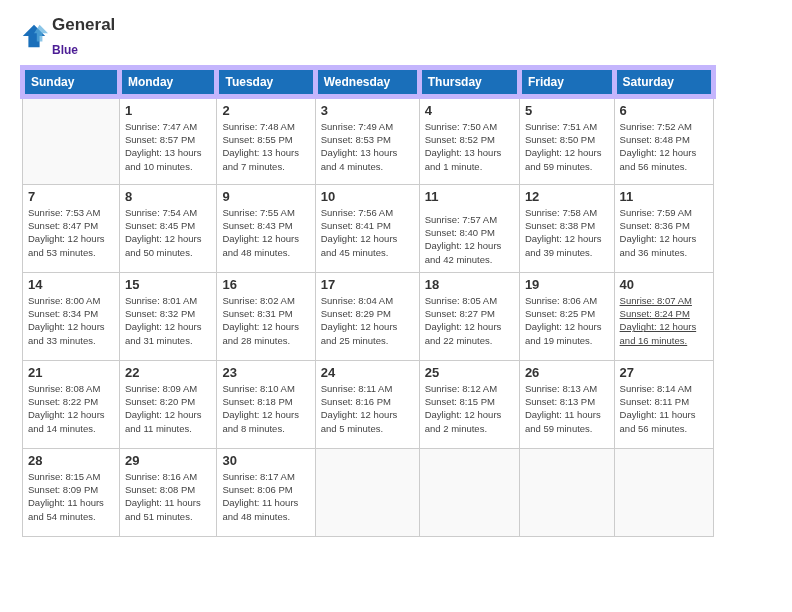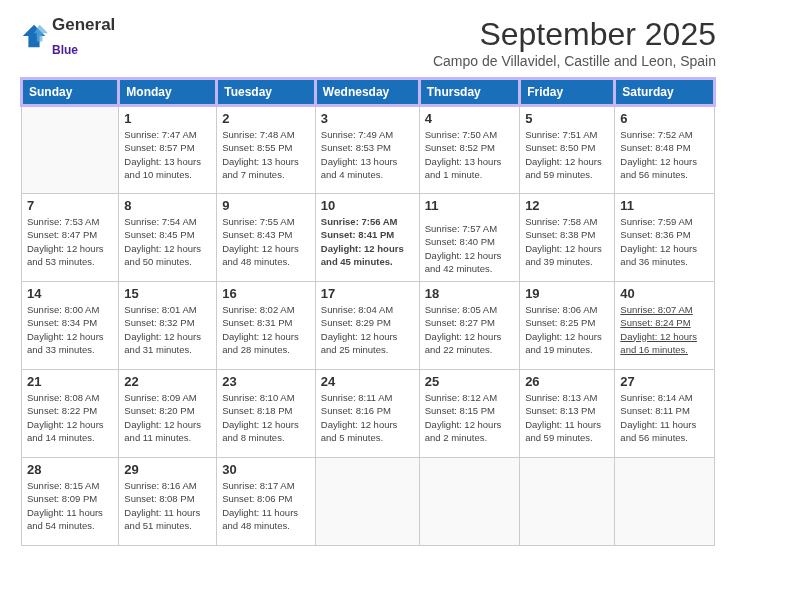--- a/index.html
+++ b/index.html
@@ -52,21 +52,21 @@
       font-size: 11px;
     }
     .calendar thead tr {
       background: #1a6fba;
       color: #fff;
     }
     .calendar thead th {
       padding: 5px 6px;
       font-weight: bold;
       font-size: 12px;
-      border: 3px solid #c4b5fd;
+      border: 5px solid #c4b5fd;
       text-align: left;
     }
     .calendar tbody td {
       border: 1px solid #ccc;
       vertical-align: top;
       padding: 4px 5px;
       width: 113px;
       min-height: 80px;
       height: 88px;
     }
@@ -93,24 +93,20 @@
     <div class="logo">
       <svg class="logo-icon" viewBox="0 0 40 40">
         <polygon points="20,4 36,20 28,20 28,36 12,36 12,20 4,20" fill="#1a6fba"></polygon>
         <polygon points="28,4 40,16 32,16 32,28 24,28 24,16 20,16 28,4" fill="#5aacdd" opacity="0.7"></polygon>
       </svg>
       <div class="logo-text">
         <div style="color:#333;font-size:17px;font-weight:bold;">General</div>
         <div style="color:#4c1d95;font-size:12px;font-weight:bold;margin-top:9px;">Blue</div>
       </div>
     </div>
-    <div class="title-block">
-      <div class="month-title">September 2025</div>
-      <div class="subtitle">Campo de Villavidel, Castille and Leon, Spain</div>
-    </div>
   </div>
 
   <table class="calendar">
     <thead>
       <tr>
       <th>Sunday</th>
           <th>Monday</th>
           <th>Tuesday</th>
           <th>Wednesday</th>
           <th>Thursday</th>
@@ -181,21 +177,21 @@
           </td>
           <td>
             <div class="day-number">9</div>
             <div class="day-info" style="white-space: pre-line;">Sunrise: 7:55 AM
 Sunset: 8:43 PM
 Daylight: 12 hours
 and 48 minutes.</div>
           </td>
           <td>
             <div class="day-number">10</div>
-            <div class="day-info" style="white-space: pre-line; font-weight: bold;">Sunrise: 7:56 AM
+            <div class="day-info" style="white-space: pre-line;">Sunrise: 7:56 AM
 Sunset: 8:41 PM
 Daylight: 12 hours
 and 45 minutes.</div>
           </td>
           <td>
             <div class="day-number">11</div>
             <div class="day-info" style="white-space: pre-line; margin-top: 9px;">Sunrise: 7:57 AM
 Sunset: 8:40 PM
 Daylight: 12 hours
 and 42 minutes.</div>

